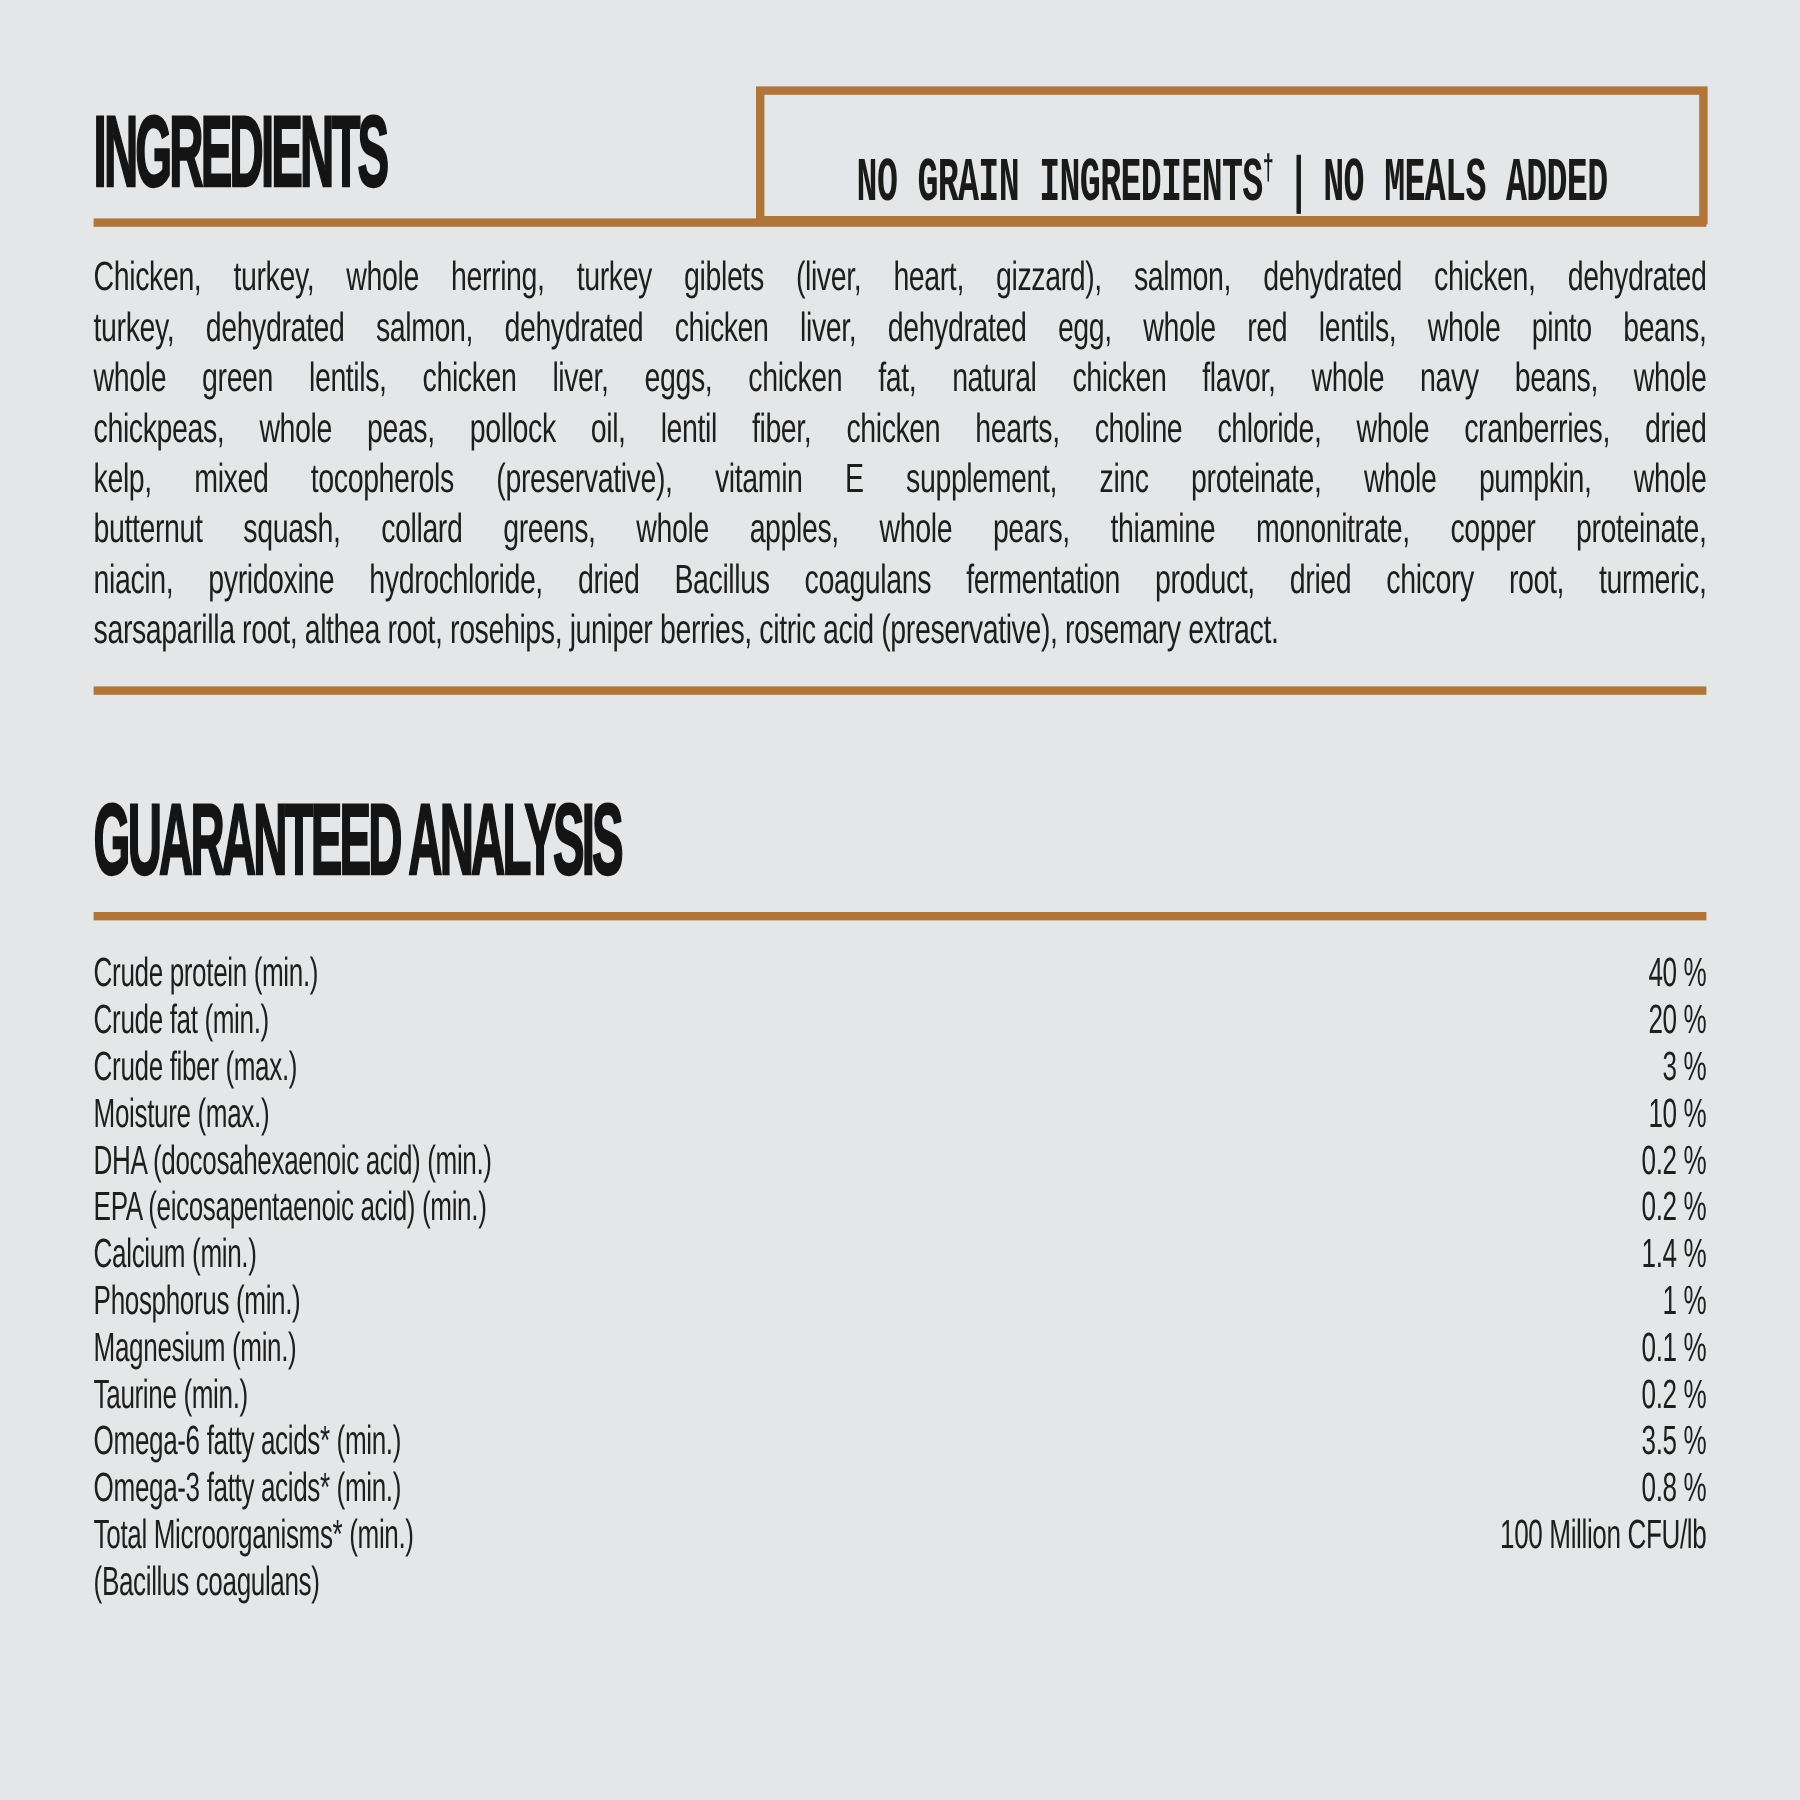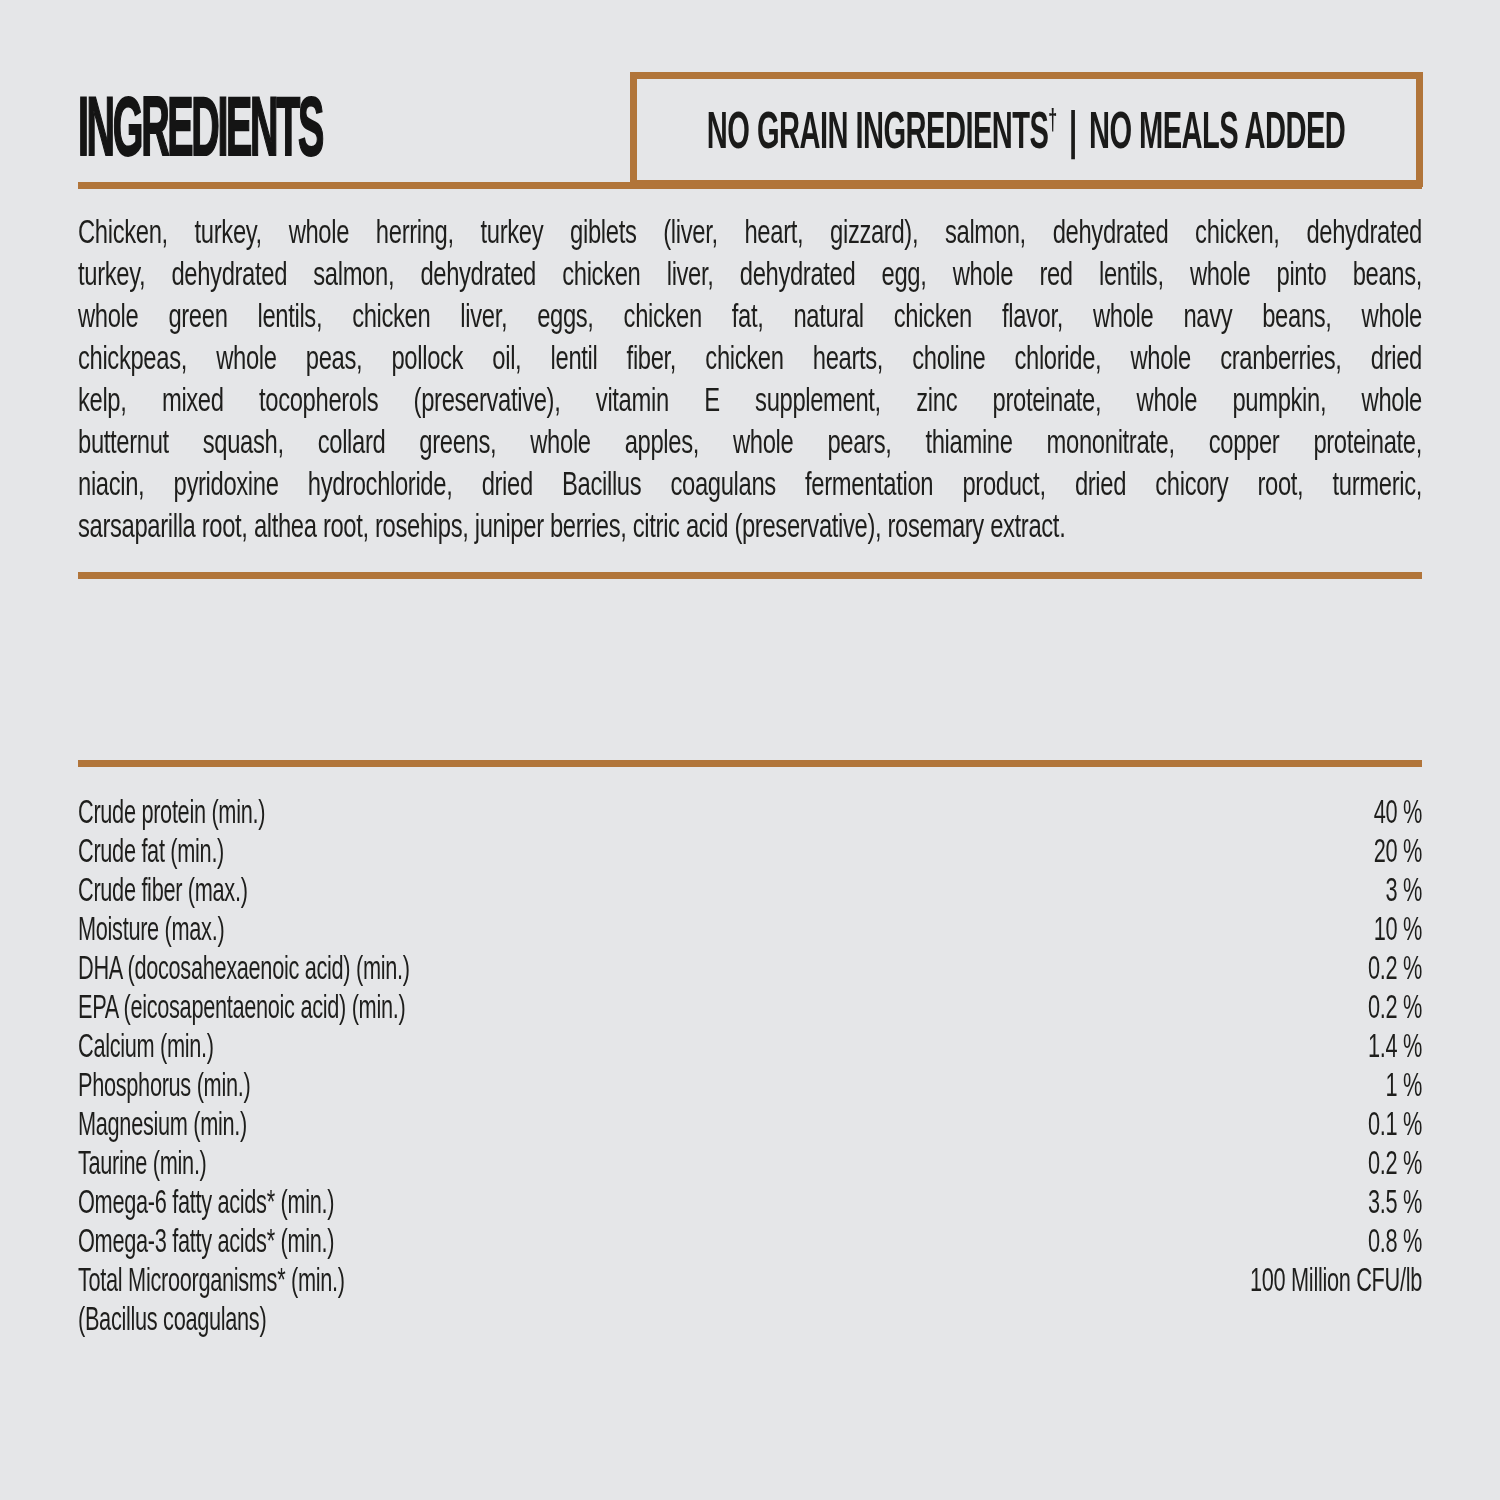--- a/index.html
+++ b/index.html
@@ -25,21 +25,21 @@
     display:inline-block;white-space:nowrap;
     font-weight:bold;font-size:84px;line-height:84px;letter-spacing:-5px;
     color:#141414;-webkit-text-stroke:2px #141414;
     transform:scaleX(0.47);transform-origin:left center;
   }
 
   
   .badge{
     position:absolute;left:630px;top:72px;width:793px;height:115px;
     box-sizing:border-box;border:7px solid var(--brown);
-    display:flex;align-items:center;justify-content:center;
+    display:flex;align-items:flex-end;justify-content:center;font-family:Liberation Mono, monospace;
   }
   .badge-text{
     display:inline-block;white-space:nowrap;
     font-weight:bold;font-size:52px;line-height:52px;letter-spacing:-1px;
     color:#1a1a19;
     transform:scaleX(0.56);transform-origin:center center;
   }
   .badge-text sup{font-size:55%;line-height:0;vertical-align:super;}
   .badge-sep{display:inline-block;margin:0 22px;}
 
@@ -101,20 +101,23 @@
       <div class="ing-line">chickpeas, whole peas, pollock oil, lentil fiber, chicken hearts, choline chloride, whole cranberries, dried</div>
       <div class="ing-line">kelp, mixed tocopherols (preservative), vitamin E supplement, zinc proteinate, whole pumpkin, whole</div>
       <div class="ing-line">butternut squash, collard greens, whole apples, whole pears, thiamine mononitrate, copper proteinate,</div>
       <div class="ing-line">niacin, pyridoxine hydrochloride, dried Bacillus coagulans fermentation product, dried chicory root, turmeric,</div>
       <div class="ing-line">sarsaparilla root, althea root, rosehips, juniper berries, citric acid (preservative), rosemary extract.</div>
     </div>
 
   <div class="rule" id="rule-footnote"></div>
 
 
+  <div class="title" id="title-ga">
+    <span class="cond-title">GUARANTEED ANALYSIS</span>
+  </div>
 
   <div class="rule" id="rule-ga"></div>
 
   <div class="ga-table">
   <div class="ga-row">
     <span class="ga-label">Crude protein (min.)</span>
     <span class="ga-value">40 %</span>
   </div>
 
   <div class="ga-row">

